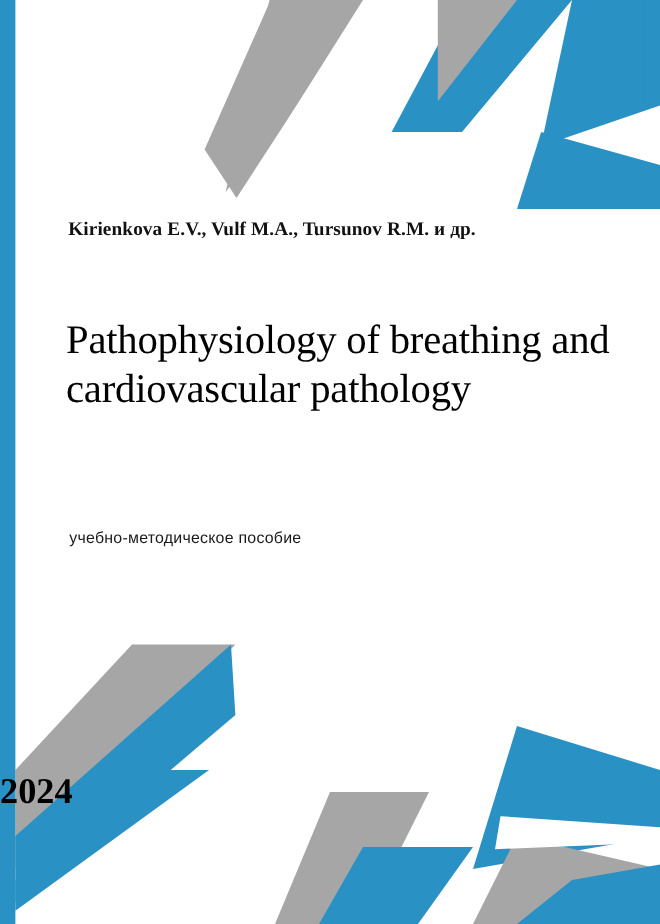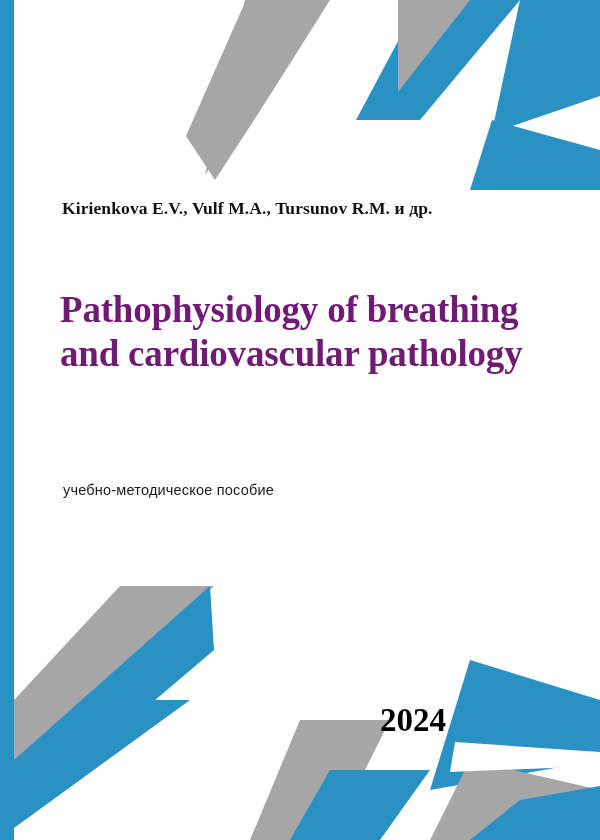--- a/index.html
+++ b/index.html
@@ -53,43 +53,42 @@
     color: #111111;
     letter-spacing: 0.1px;
     white-space: nowrap;
   }
   .title {
     position: absolute;
     left: 60px;
     top: 288px;
     width: 510px;
     font-family: "Liberation Serif", serif;
-    font-weight: bold;
+    font-weight: normal;
     font-size: 37px;
     line-height: 44px;
-    color: #701a75;
+    color: #000000;
     letter-spacing: -0.2px;
   }
   .subtitle {
     position: absolute;
     left: 63px;
     top: 482px;
     width: 480px;
     font-family: "Liberation Sans", sans-serif;
     font-weight: normal;
     font-size: 14.5px;
     color: #1a1a1a;
     letter-spacing: 0.2px;
   }
   .year {
     position: absolute;
     left: 0;
     top: 702px;
     width: 446px;
-    text-align: right;
     font-family: "Liberation Serif", serif;
     font-weight: bold;
     font-size: 33px;
     color: #000000;
   }
 </style>
 </head>
 <body>
 
 <div class="page">

